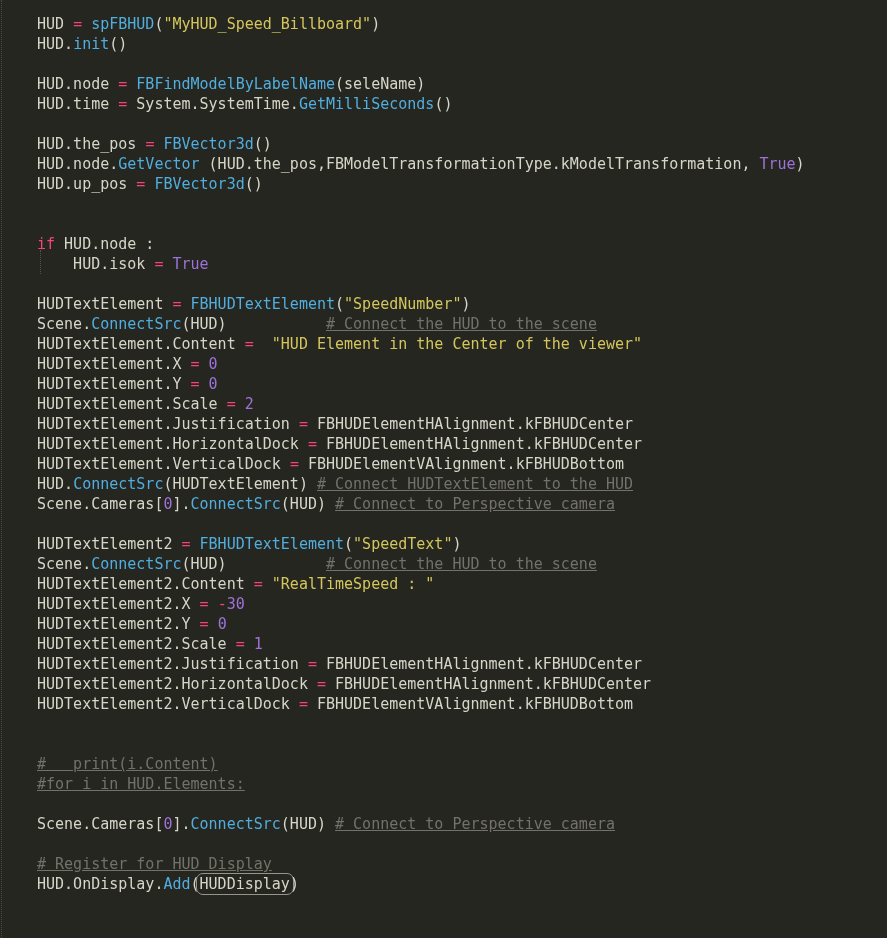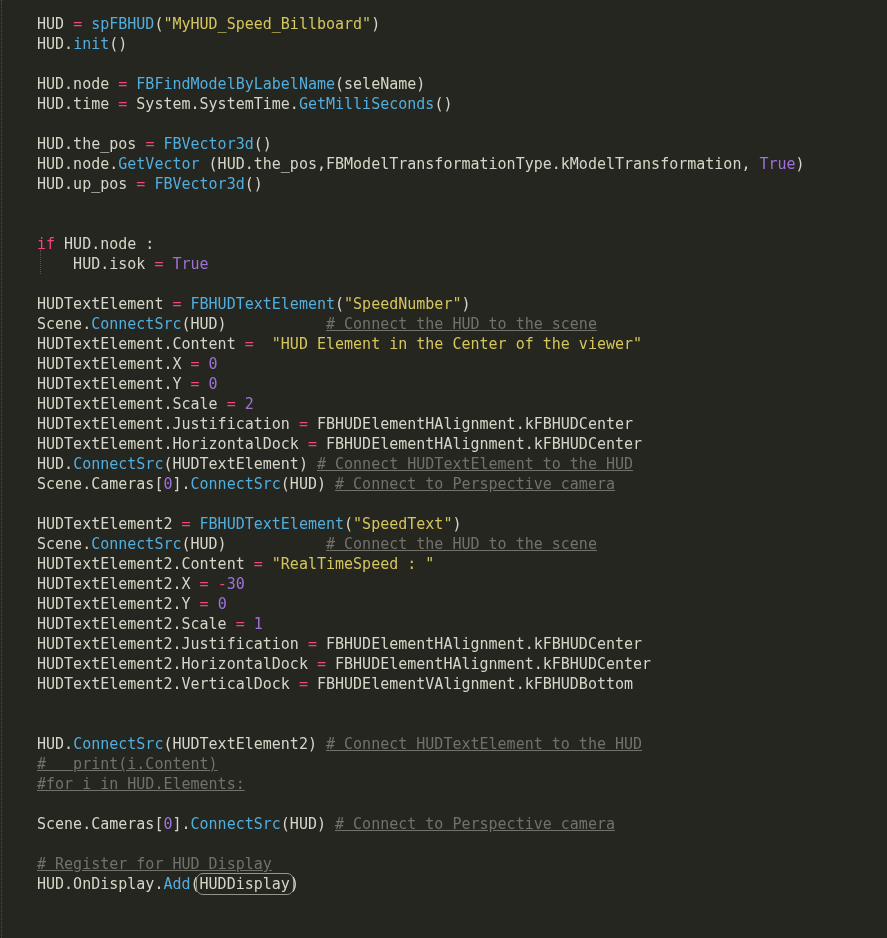--- a/index.html
+++ b/index.html
@@ -63,35 +63,35 @@
     <div class="line"><span class="p">    HUD.isok </span><span class="o">=</span><span class="p"> </span><span class="n">True</span></div>
     <div class="line"></div>
     <div class="line"><span class="p">HUDTextElement </span><span class="o">=</span><span class="p"> </span><span class="f">FBHUDTextElement</span><span class="p">(</span><span class="s">"SpeedNumber"</span><span class="p">)</span></div>
     <div class="line"><span class="p">Scene.</span><span class="f">ConnectSrc</span><span class="p">(HUD)           </span><span class="c"># Connect the HUD to the scene</span></div>
     <div class="line"><span class="p">HUDTextElement.Content </span><span class="o">=</span><span class="p">  </span><span class="s">"HUD Element in the Center of the viewer"</span></div>
     <div class="line"><span class="p">HUDTextElement.X </span><span class="o">=</span><span class="p"> </span><span class="n">0</span></div>
     <div class="line"><span class="p">HUDTextElement.Y </span><span class="o">=</span><span class="p"> </span><span class="n">0</span></div>
     <div class="line"><span class="p">HUDTextElement.Scale </span><span class="o">=</span><span class="p"> </span><span class="n">2</span></div>
     <div class="line"><span class="p">HUDTextElement.Justification </span><span class="o">=</span><span class="p"> FBHUDElementHAlignment.kFBHUDCenter</span></div>
     <div class="line"><span class="p">HUDTextElement.HorizontalDock </span><span class="o">=</span><span class="p"> FBHUDElementHAlignment.kFBHUDCenter</span></div>
+    <div class="line"><span class="p">HUDTextElement.VerticalDock </span><span class="o">=</span><span class="p"> FBHUDElementVAlignment.kFBHUDBottom</span></div>
     <div class="line"><span class="p">HUD.</span><span class="f">ConnectSrc</span><span class="p">(HUDTextElement) </span><span class="c"># Connect HUDTextElement to the HUD</span></div>
     <div class="line"><span class="p">Scene.Cameras[</span><span class="n">0</span><span class="p">].</span><span class="f">ConnectSrc</span><span class="p">(HUD) </span><span class="c"># Connect to Perspective camera</span></div>
     <div class="line"></div>
     <div class="line"><span class="p">HUDTextElement2 </span><span class="o">=</span><span class="p"> </span><span class="f">FBHUDTextElement</span><span class="p">(</span><span class="s">"SpeedText"</span><span class="p">)</span></div>
     <div class="line"><span class="p">Scene.</span><span class="f">ConnectSrc</span><span class="p">(HUD)           </span><span class="c"># Connect the HUD to the scene</span></div>
     <div class="line"><span class="p">HUDTextElement2.Content </span><span class="o">=</span><span class="p"> </span><span class="s">"RealTimeSpeed : "</span></div>
     <div class="line"><span class="p">HUDTextElement2.X </span><span class="o">=</span><span class="p"> </span><span class="o">-</span><span class="n">30</span></div>
     <div class="line"><span class="p">HUDTextElement2.Y </span><span class="o">=</span><span class="p"> </span><span class="n">0</span></div>
     <div class="line"><span class="p">HUDTextElement2.Scale </span><span class="o">=</span><span class="p"> </span><span class="n">1</span></div>
     <div class="line"><span class="p">HUDTextElement2.Justification </span><span class="o">=</span><span class="p"> FBHUDElementHAlignment.kFBHUDCenter</span></div>
     <div class="line"><span class="p">HUDTextElement2.HorizontalDock </span><span class="o">=</span><span class="p"> FBHUDElementHAlignment.kFBHUDCenter</span></div>
     <div class="line"><span class="p">HUDTextElement2.VerticalDock </span><span class="o">=</span><span class="p"> FBHUDElementVAlignment.kFBHUDBottom</span></div>
     <div class="line"></div>
     <div class="line"></div>
-    <div class="line"><span class="p">HUD.</span><span class="f">ConnectSrc</span><span class="p">(HUDTextElement2) </span><span class="c"># Connect HUDTextElement to the HUD</span></div>
     <div class="line"><span class="c">#   print(i.Content)</span></div>
     <div class="line"><span class="c">#for i in HUD.Elements:</span></div>
     <div class="line"></div>
     <div class="line"><span class="p">Scene.Cameras[</span><span class="n">0</span><span class="p">].</span><span class="f">ConnectSrc</span><span class="p">(HUD) </span><span class="c"># Connect to Perspective camera</span></div>
     <div class="line"></div>
     <div class="line"><span class="c"># Register for HUD Display</span></div>
     <div class="line"><span class="p">HUD.OnDisplay.</span><span class="f">Add</span><span class="p">(</span><span class="boxed">HUDDisplay</span><span class="p">)</span></div>
   </div>
 
 </body></html>

